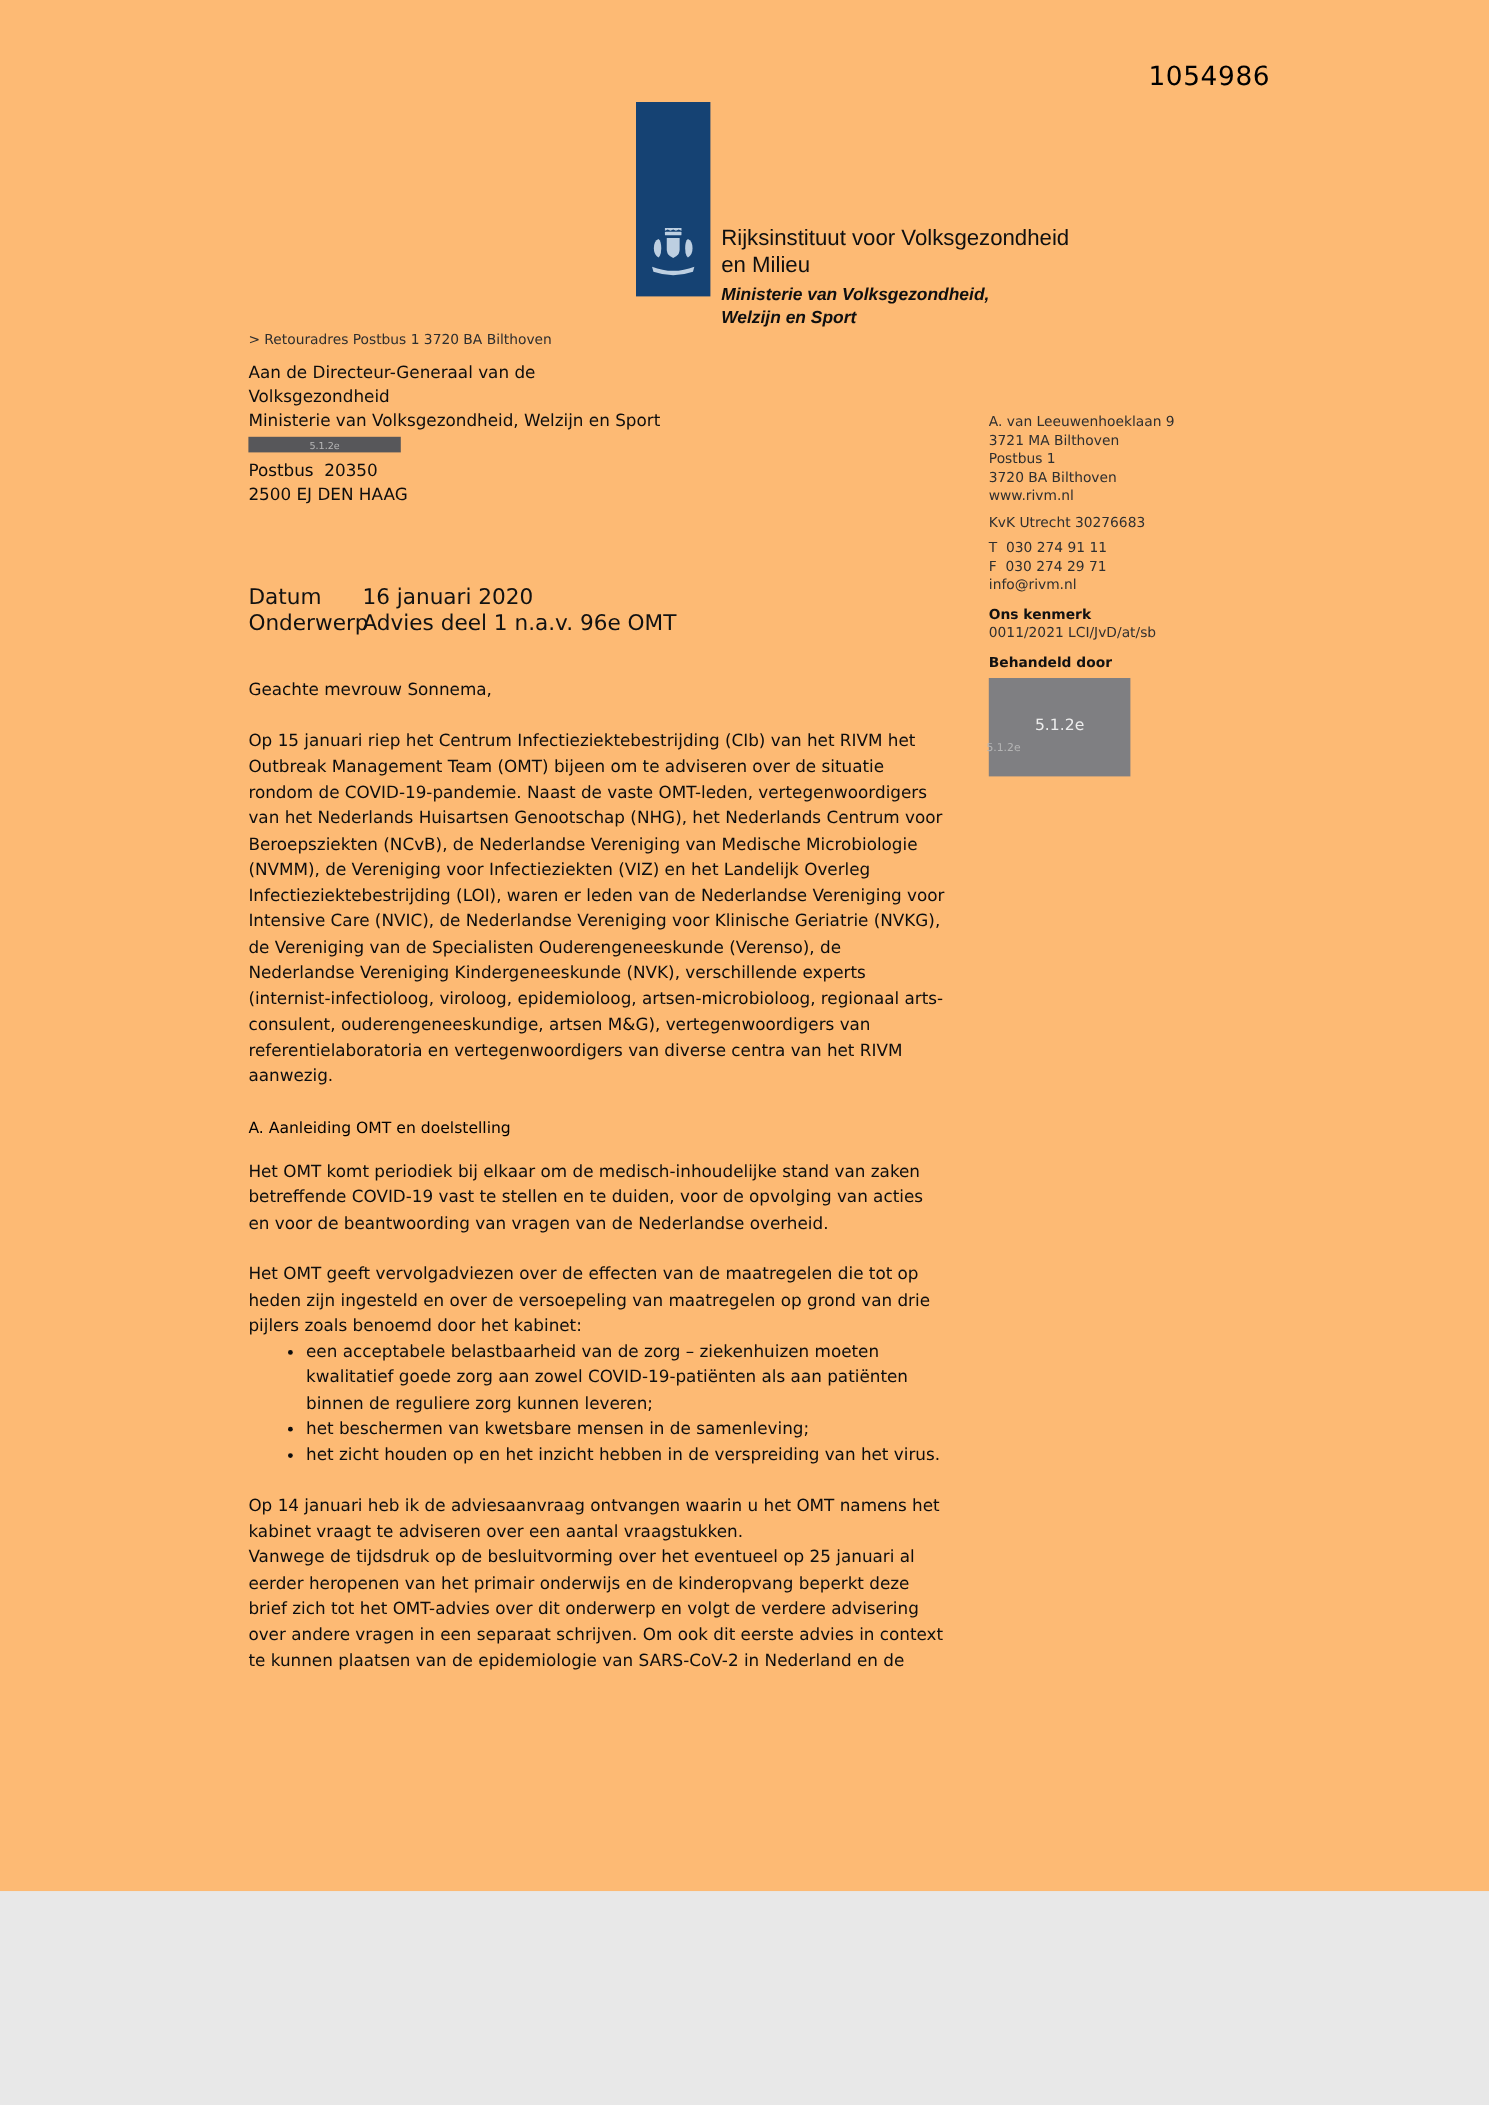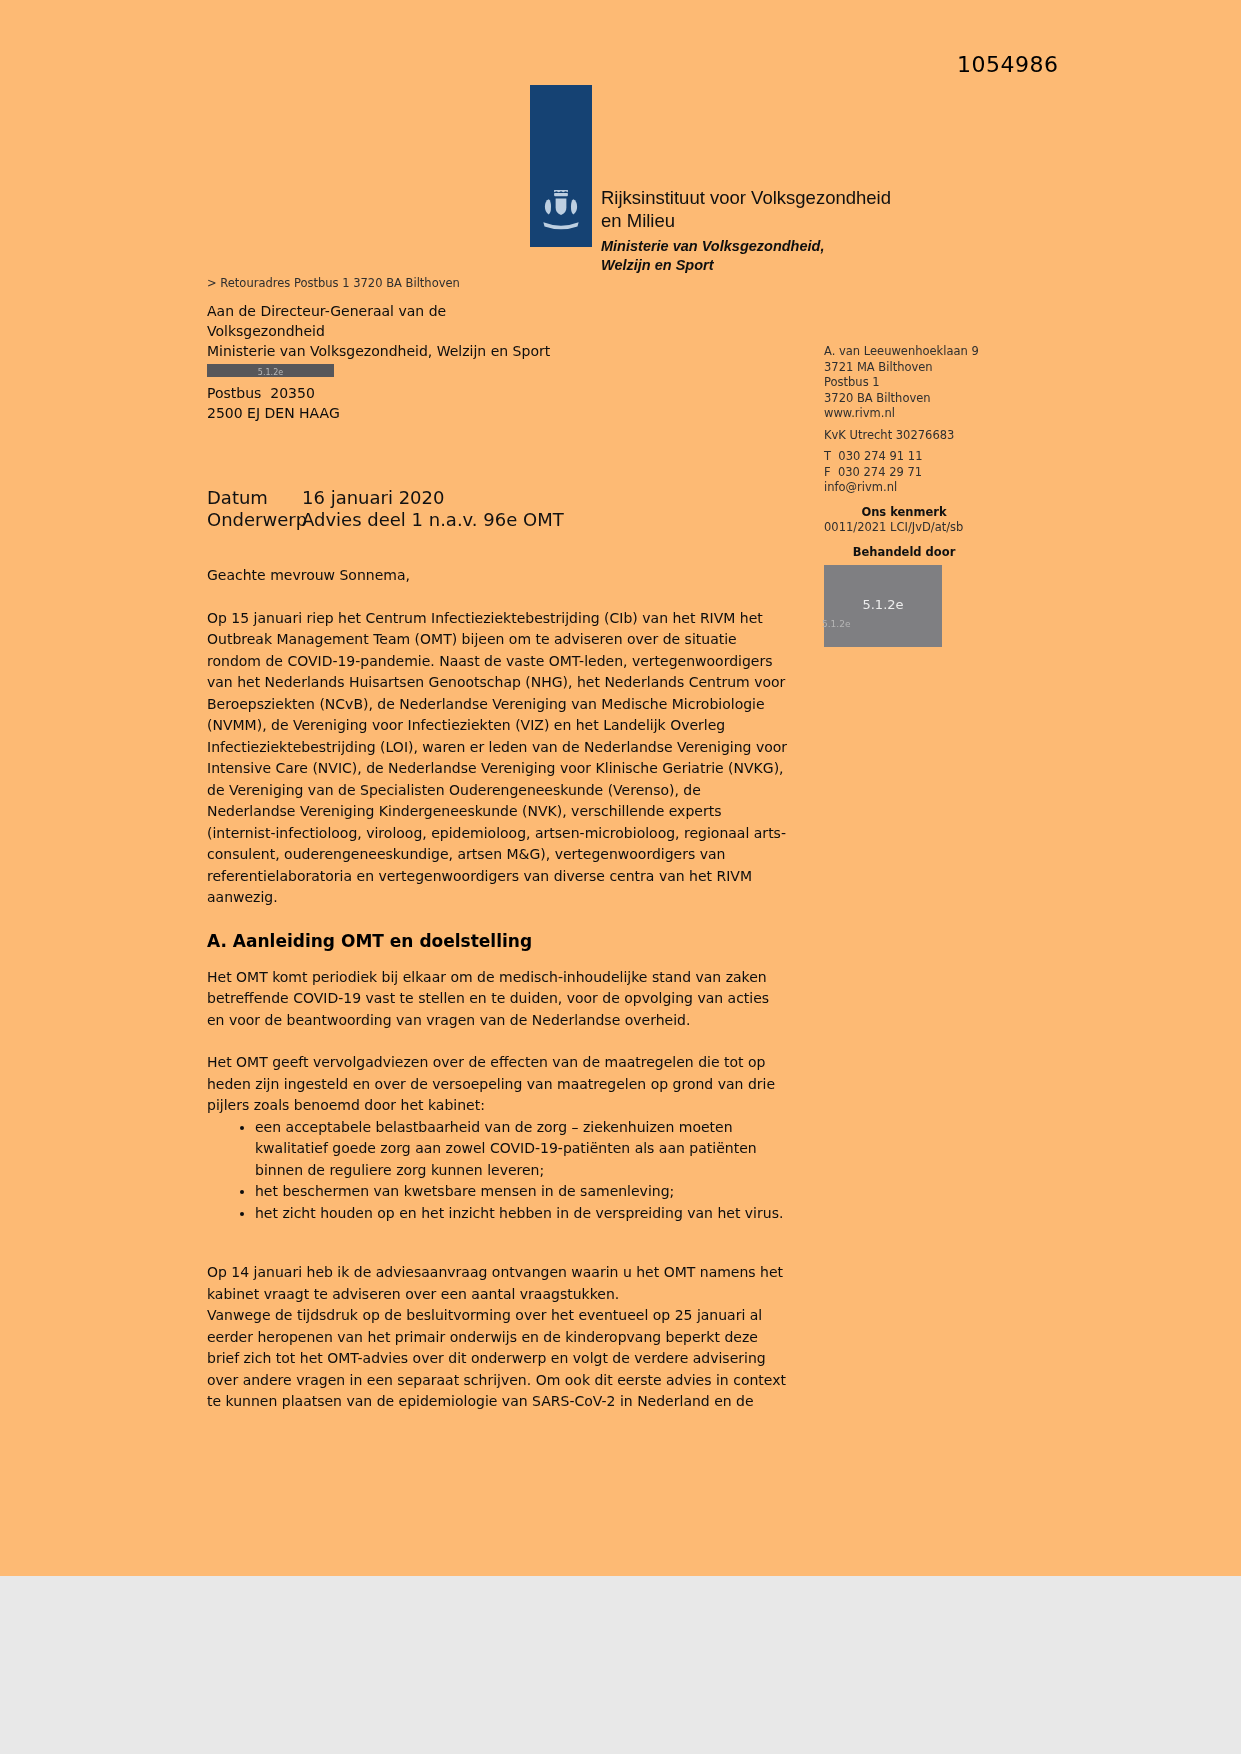--- a/index.html
+++ b/index.html
@@ -107,21 +107,21 @@
     left: 824px;
     top: 326px;
     width: 160px;
     font-size: 11.5px;
     line-height: 15.5px;
     color: #2f2f2f;
     margin-top: 18px;
   }
   .sb-gap6 { height: 6px; }
   .sb-gap8 { height: 9px; }
-  .sb-bold { font-weight: bold; color: #111; text-align: center; }
+  .sb-bold { font-weight: bold; color: #111; }
   .sidebar-redaction {
     position: relative;
     width: 118px;
     height: 82px;
     background: #7f7f82;
     margin-top: 5px;
   }
   .sidebar-redaction .big {
     padding-top: 32px;
     text-align: center;
@@ -142,28 +142,28 @@
     left: 207px;
     top: 565px;
     width: 600px;
     font-size: 14px;
     line-height: 21.5px;
     color: #0d0d0d;
   }
   .letter-body p { margin: 0 16px 21px 0; }
   .letter-body p.no-bottom { margin-bottom: 0; }
   .letter-body h2 {
-    font-size: 17px;
+    font-size: 13px;
     line-height: 22px;
-    font-weight: bold;
+    font-weight: normal;
     margin: 8px 0 15px 0;
     color: #000;
   }
   .letter-body ul {
-    margin: 0 0 38px 0;
+    margin: 0 0 21px 0;
     padding-left: 48px;
     list-style: disc;
   }
   .letter-body li { line-height: 21.5px; }
 </style>
 </head>
 <body>
 
 <div class="page">
 

